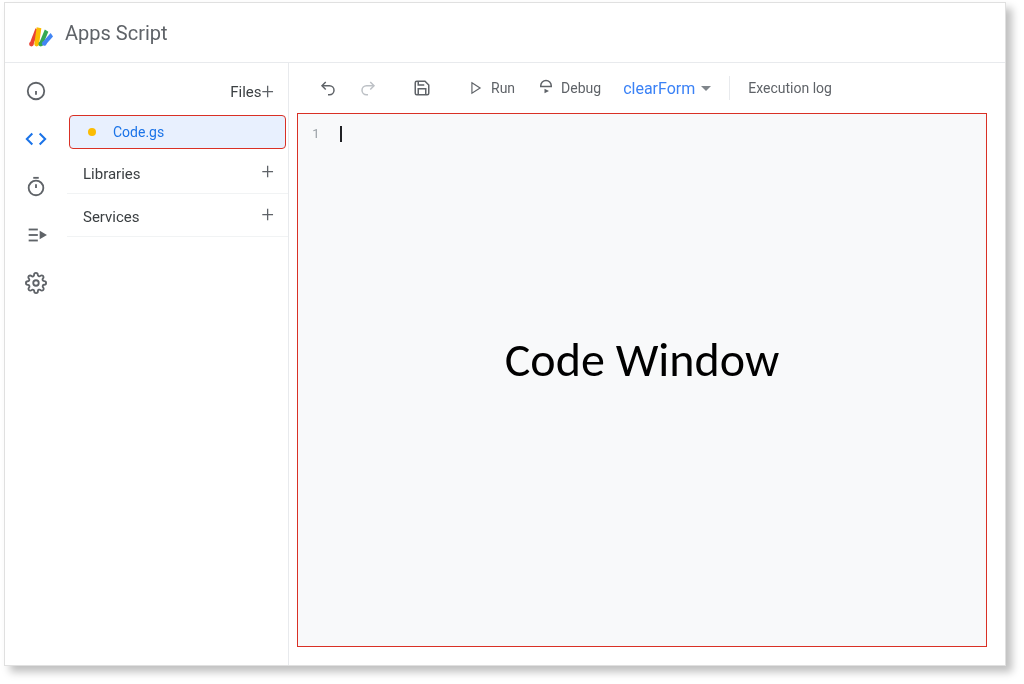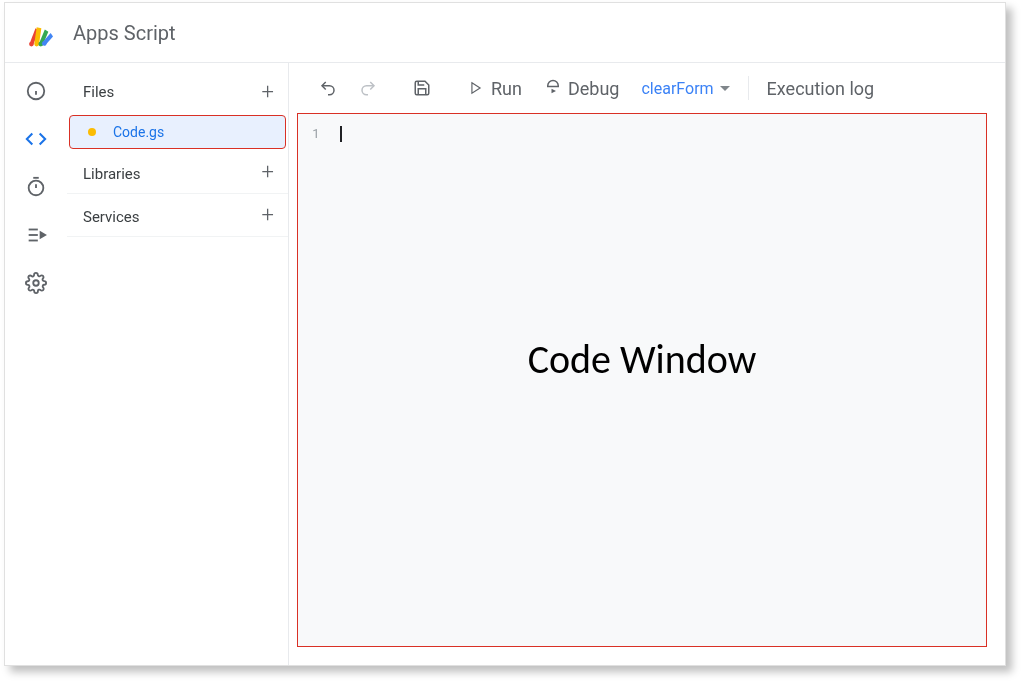--- a/index.html
+++ b/index.html
@@ -37,21 +37,21 @@
       gap: 8px;
     }
     .logo-svg {
       width: 28px;
       height: 28px;
     }
     .app-name {
       font-size: 20px;
       color: #5f6368;
       font-weight: 400;
-      margin-left: 12px;
+      margin-left: 4px;
     }
     .project-title {
       font-size: 20px;
       color: #5f6368;
       font-weight: 400;
       margin-left: 36px;
     }
     .main {
       display: flex;
       height: calc(100% - 60px);
@@ -77,21 +77,21 @@
       color: #1a73e8;
     }
     .sidebar {
       width: 222px;
       border-right: 1px solid #e8eaed;
       padding-top: 8px;
     }
     .sidebar-section-header {
       display: flex;
       align-items: center;
-      justify-content: space-between;
+      justify-content: flex-end;
       padding: 10px 14px 10px 16px;
       font-size: 15px;
       color: #3c4043;
     }
     .sidebar-row {
       padding: 10px 14px 10px 16px;
       display: flex;
       align-items: flex-end;
       justify-content: space-between;
       font-size: 15px;
@@ -137,21 +137,21 @@
       display: flex;
       align-items: center;
       padding: 0 20px;
       gap: 2px;
     }
     .tb-btn {
       display: flex;
       align-items: center;
       padding: 6px 10px;
       color: #5f6368;
-      font-size: 18px;
+      font-size: 14px;
       cursor: pointer;
       border-radius: 4px;
       gap: 6px;
     }
     .tb-btn.disabled {
       color: #bdc1c6;
     }
     .tb-icon {
       width: 18px;
       height: 18px;
@@ -208,21 +208,21 @@
       background: #202124;
       position: absolute;
       top: 12px;
       left: 6px;
     }
     .overlay-label {
       position: absolute;
       top: 46%;
       left: 50%;
       transform: translate(-50%, -50%);
-      font-size: 40px;
+      font-size: 48px;
       color: #000;
       font-family: Calibri, Arial, sans-serif;
     }
   </style>
 </head>
 <body>
 
 <div class="app-frame">
 
   <div class="header">

